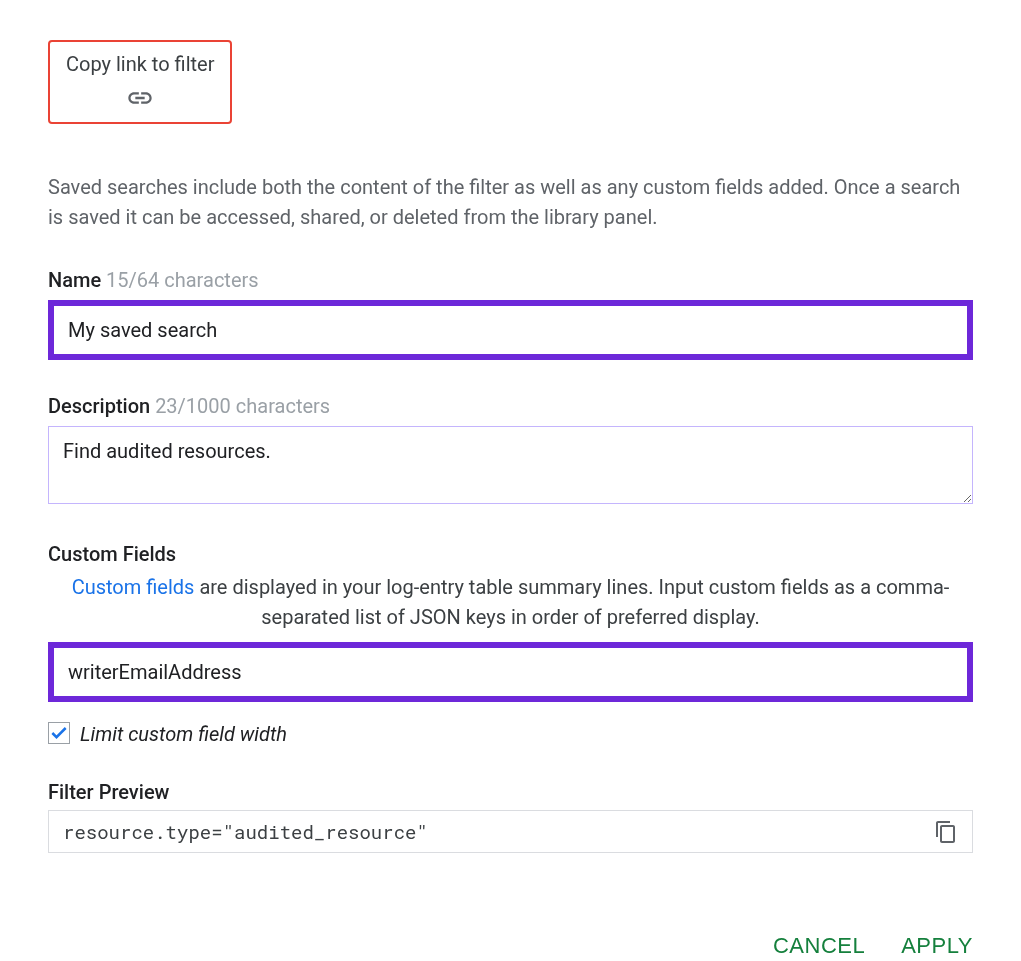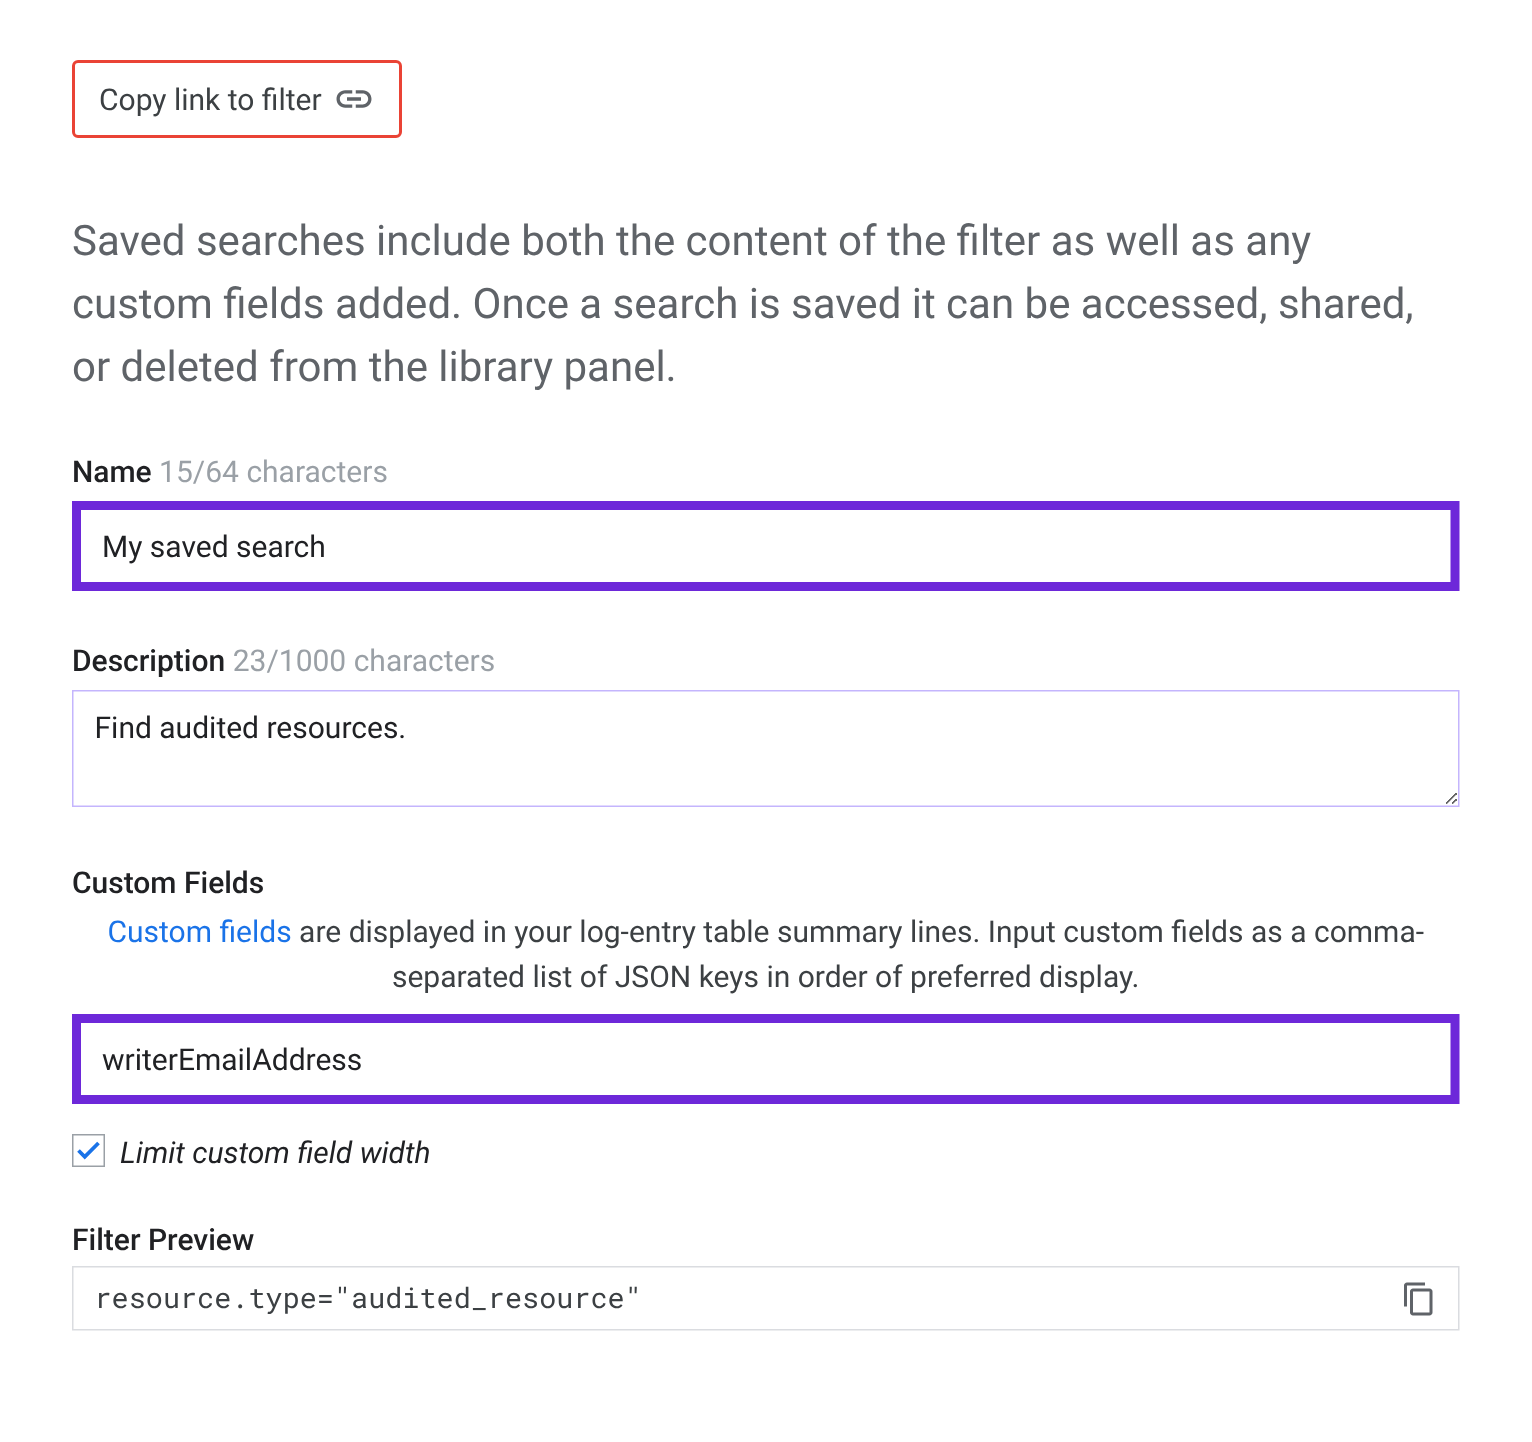--- a/index.html
+++ b/index.html
@@ -30,27 +30,28 @@
       align-items: center;
       gap: 8px;
       border: 2px solid #ea4335;
       border-radius: 4px;
       padding: 10px 16px;
       background: #fff;
       cursor: pointer;
       font-size: 20px;
       color: #3c4043;
       font-family: inherit;
+      flex-direction: column;
     }
     .link-icon {
       display: inline-flex;
       align-items: center;
     }
     .description {
-      font-size: 28px;
+      font-size: 20px;
       color: #5f6368;
       line-height: 1.5;
       margin-bottom: 36px;
     }
     .field-group {
       margin-bottom: 34px;
     }
     .field-label-row {
       font-size: 20px;
       margin-bottom: 8px;

